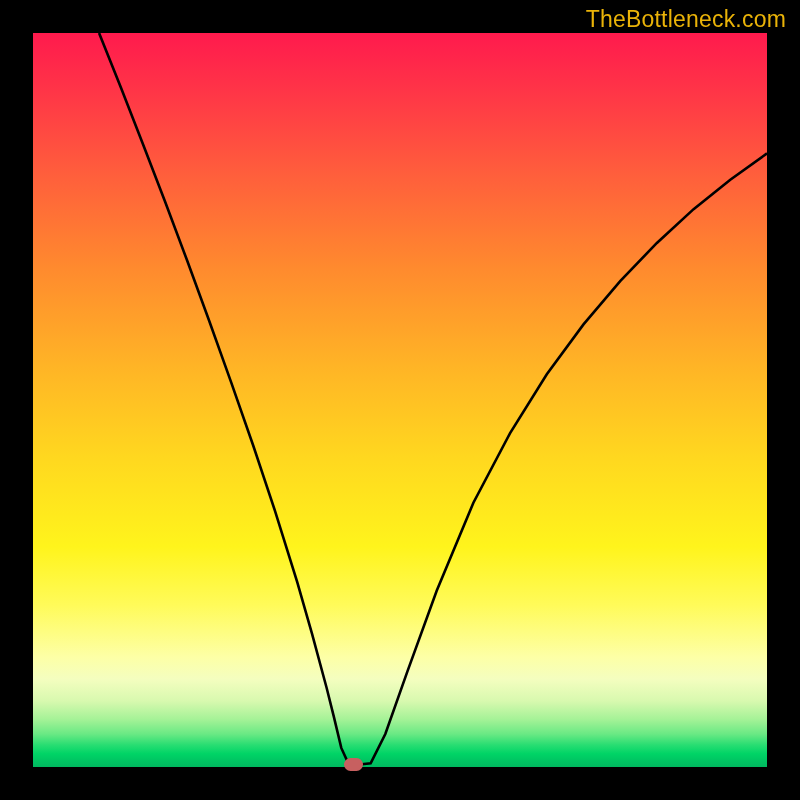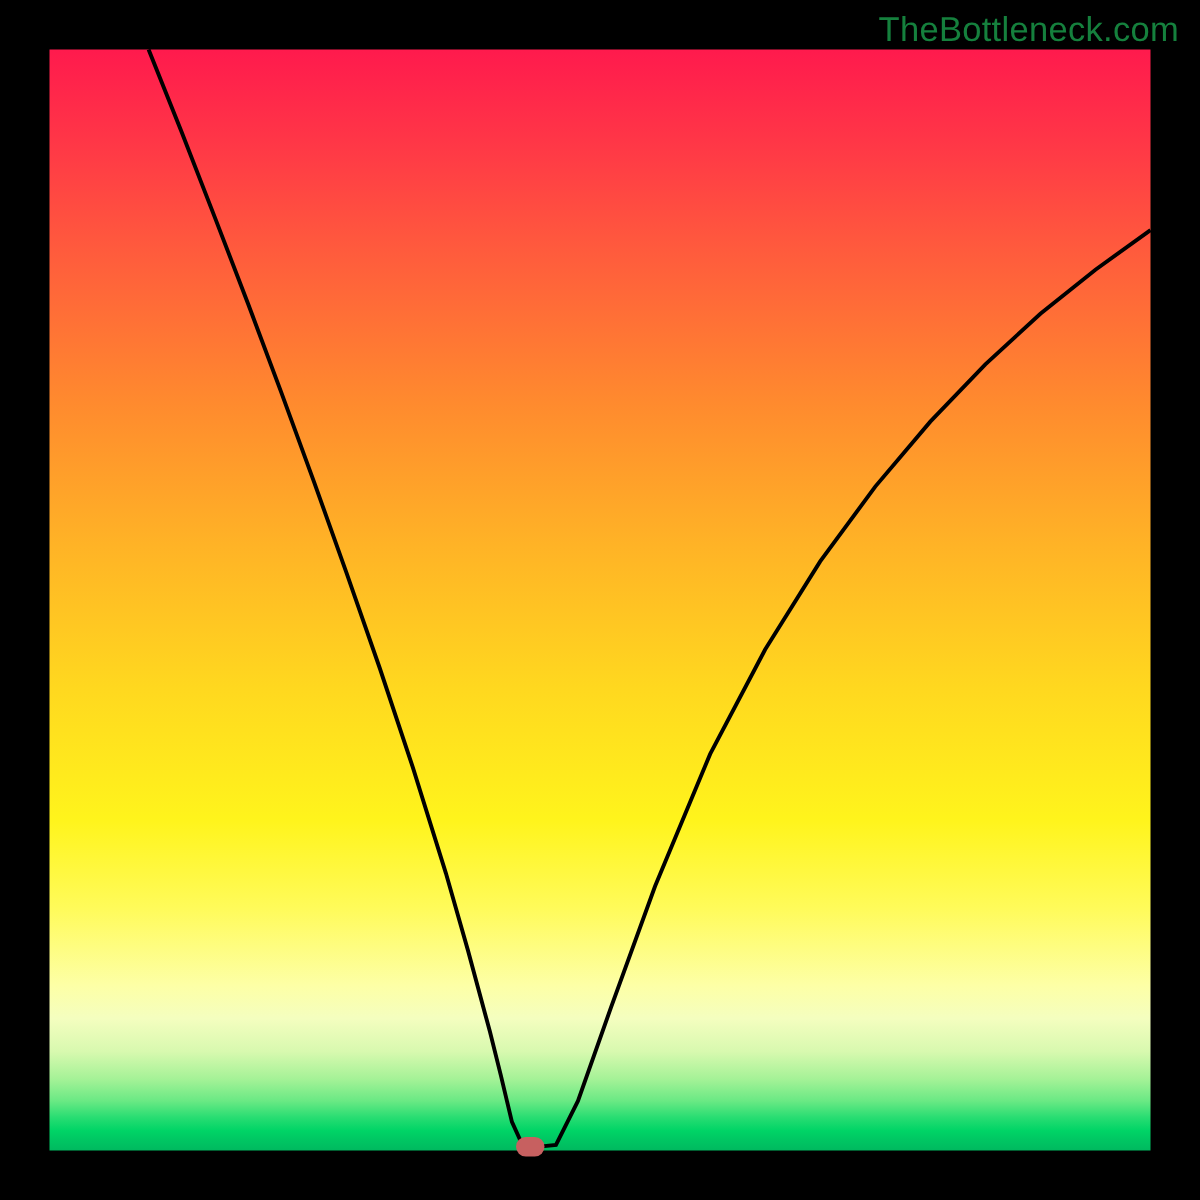--- a/index.html
+++ b/index.html
@@ -42,21 +42,21 @@
       #28dd72 97%,
       #00d466 98.2%,
       #00c763 99%,
       #00b95f 100%
     );
   }
   .watermark {
     position: absolute;
     top: 6px;
     right: 14px;
-    color: #15803d;
+    color: #eab308;
     font-size: 23px;
     letter-spacing: 0.2px;
     user-select: none;
   }
   svg {
     position: absolute;
     left: 0;
     top: 0;
   }
   .marker {

